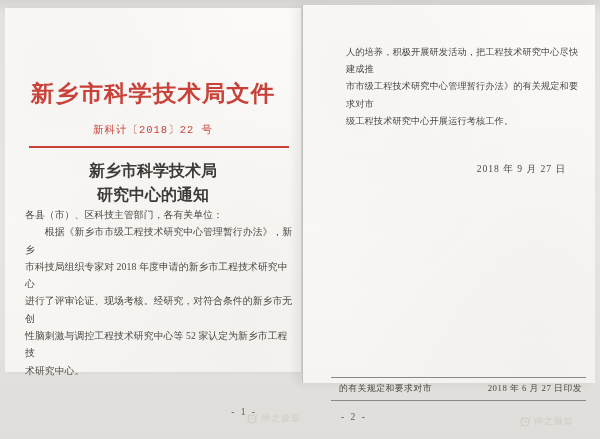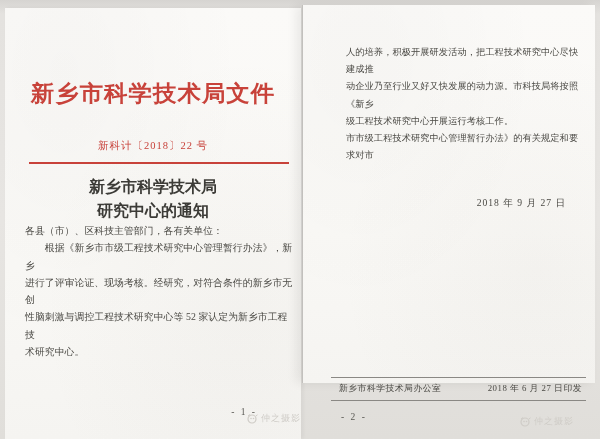--- a/index.html
+++ b/index.html
@@ -10,28 +10,28 @@
   }
   .photo{position:absolute;inset:0;}
   .page{
     position:absolute;
     background:
       radial-gradient(ellipse at 20% 15%, rgba(0,0,0,0.02), transparent 55%),
       radial-gradient(ellipse at 80% 70%, rgba(120,110,100,0.04), transparent 60%),
       linear-gradient(180deg,#fbfaf8 0%,#f9f8f5 60%,#f5f4f1 100%);
     color:#45443f;
   }
-  .page1{left:5px;top:8px;width:296px;height:431px;box-shadow:2px 0 4px rgba(0,0,0,0.05);}
+  .page1{left:5px;top:8px;width:296px;height:364px;box-shadow:2px 0 4px rgba(0,0,0,0.05);}
   .page2{left:302px;top:5px;width:292px;height:378px;border-left:1px solid #c2c0bd;box-shadow:-6px 0 10px rgba(0,0,0,0.07);}
   .red-head{
     margin-top:70px;text-align:center;
     color:#c8423a;font-weight:bold;font-size:22.5px;letter-spacing:1px;
     transform:scaleX(1.04);
   }
-  .doc-no{margin-top:30px;text-align:center;color:#c8423a;font-size:10.5px;letter-spacing:1px;}
+  .doc-no{margin-top:14px;text-align:center;color:#c8423a;font-size:10.5px;letter-spacing:1px;font-family:Liberation Mono, monospace;}
   .red-rule{margin:9px 12px 0 24px;height:2px;background:#c8423a;}
   .doc-title{margin-top:11px;text-align:center;font-size:16px;font-weight:bold;line-height:23.5px;color:#3c3b37;}
   .body-text{padding:0 6px 0 20px;font-size:9.8px;line-height:17.3px;letter-spacing:0.1px;color:#4a4944;}
   .body-text2{margin-top:39px;padding:0 11px 0 43px;font-size:9.2px;line-height:17.2px;letter-spacing:0.1px;color:#4a4944;}
   .attach-line{margin-top:17px;padding:0 11px 0 43px;font-size:9.2px;color:#4a4944;}
   .issue-date{margin-top:33px;padding-right:29px;text-align:right;font-size:9.6px;letter-spacing:1px;color:#4a4944;}
   .pagenum1{position:absolute;top:399px;right:44px;font-size:9.5px;letter-spacing:2px;color:#5a5954;}
   .footer2{position:absolute;left:28px;right:9px;top:372px;font-size:8.8px;color:#4a4944;}
   .footer2 .rule{height:1px;background:#8a8884;}
   .footer2 .row{display:flex;justify-content:space-between;padding:5px 4px 5px 8px;letter-spacing:0.5px;}
@@ -50,40 +50,40 @@
     <div class="red-head">新乡市科学技术局文件</div>
     <div class="doc-no">新科计〔2018〕22 号</div>
     <div class="red-rule"></div>
     <div class="doc-title">
       <div>新乡市科学技术局</div>
       <div>研究中心的通知</div>
     </div>
     <div class="body-text">
       <div>各县（市）、区科技主管部门，各有关单位：</div>
       <div>　　根据《新乡市市级工程技术研究中心管理暂行办法》，新乡</div>
+      <div>市科技局组织专家对 2018 年度申请的新乡市工程技术研究中心</div>
       <div>进行了评审论证、现场考核。经研究，对符合条件的新乡市无创</div>
       <div>性脑刺激与调控工程技术研究中心等 52 家认定为新乡市工程技</div>
       <div>术研究中心。</div>
 
     </div>
     <div class="pagenum1">- 1 -</div>
   </div>
 
   <div class="page page2">
     <div class="body-text2">
       <div>人的培养，积极开展研发活动，把工程技术研究中心尽快建成推</div>
-      <div>动企业乃至行业又好又快发展的动力源。市科技局将按照《新乡</div>
+      <div>市市级工程技术研究中心管理暂行办法》的有关规定和要求对市</div>
       <div>级工程技术研究中心开展运行考核工作。</div>
-      <div>市市级工程技术研究中心管理暂行办法》的有关规定和要求对市</div>
     </div>
     <div class="issue-date">2018 年 9 月 27 日</div>
     <div class="footer2">
       <div class="rule"></div>
       <div class="row">
-        <span>新乡市科学技术局办公室</span>
+        <span>的有关规定和要求对市</span>
         <span>2018 年 6 月 27 日印发</span>
       </div>
       <div class="rule"></div>
     </div>
     <div class="pagenum2">- 2 -</div>
   </div>
 
   <div class="watermark wm-a">
     <span class="wm-icon">
       <svg viewBox="0 0 13 11" width="13" height="11">

